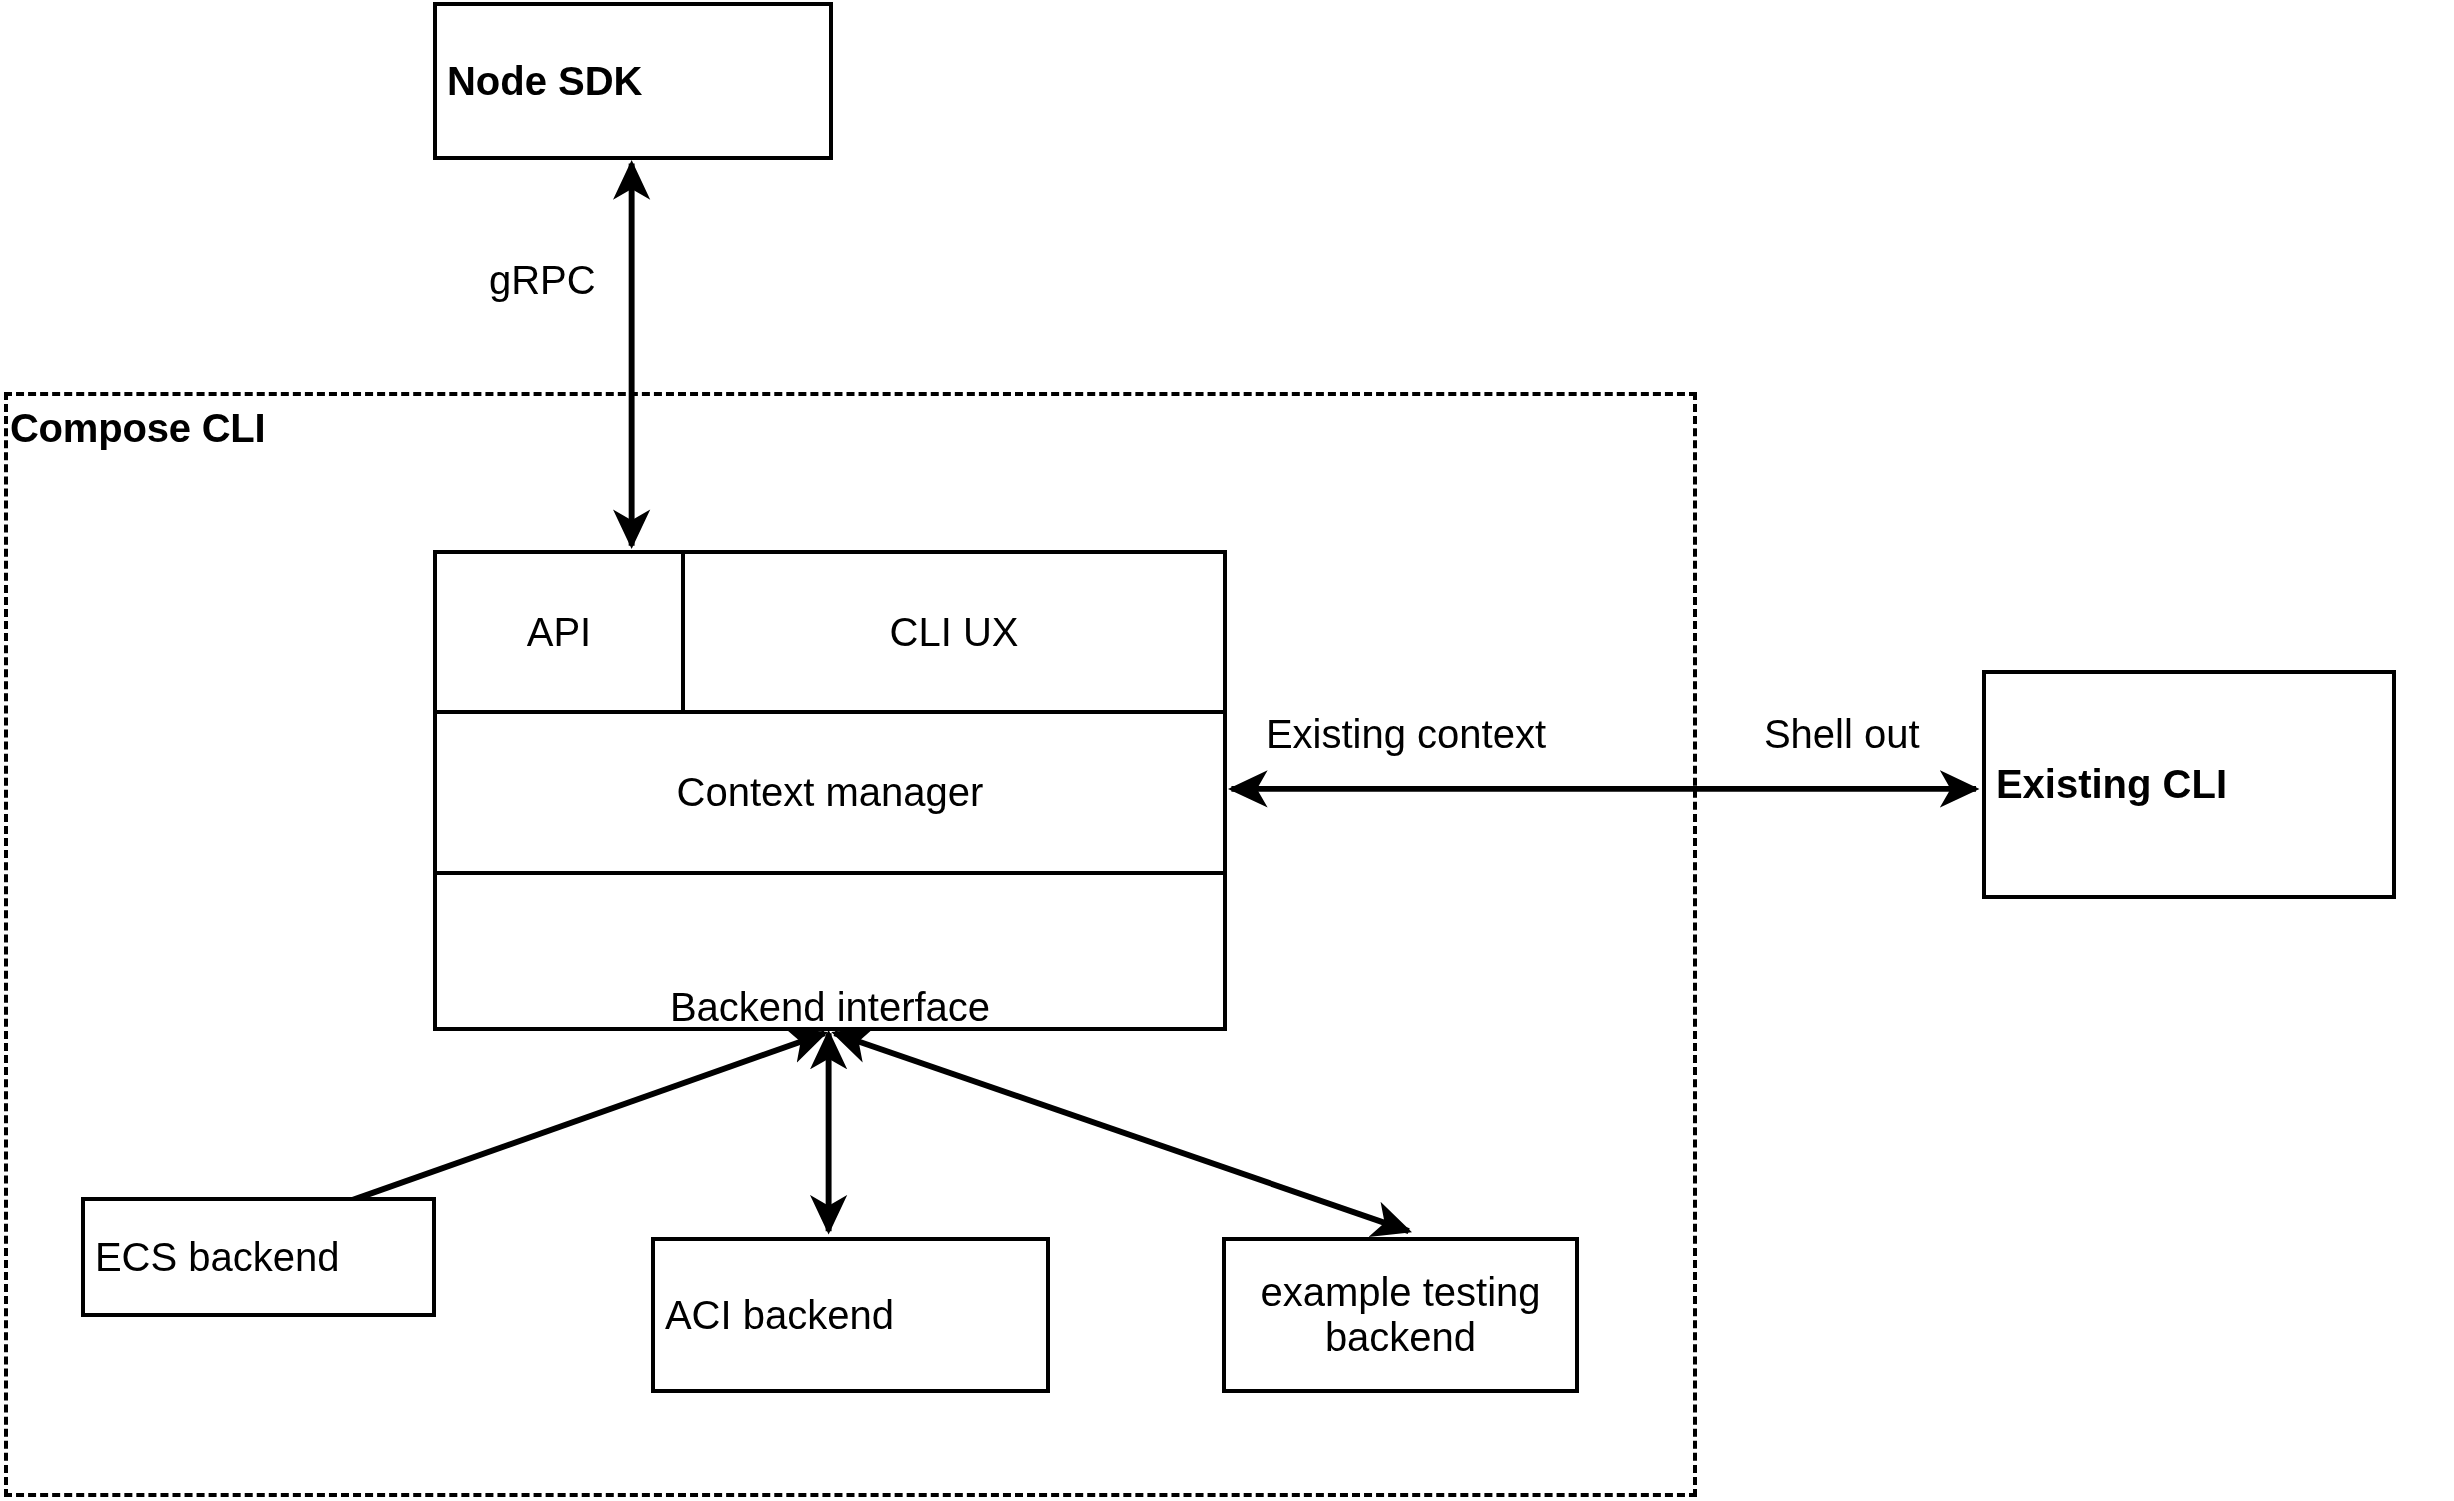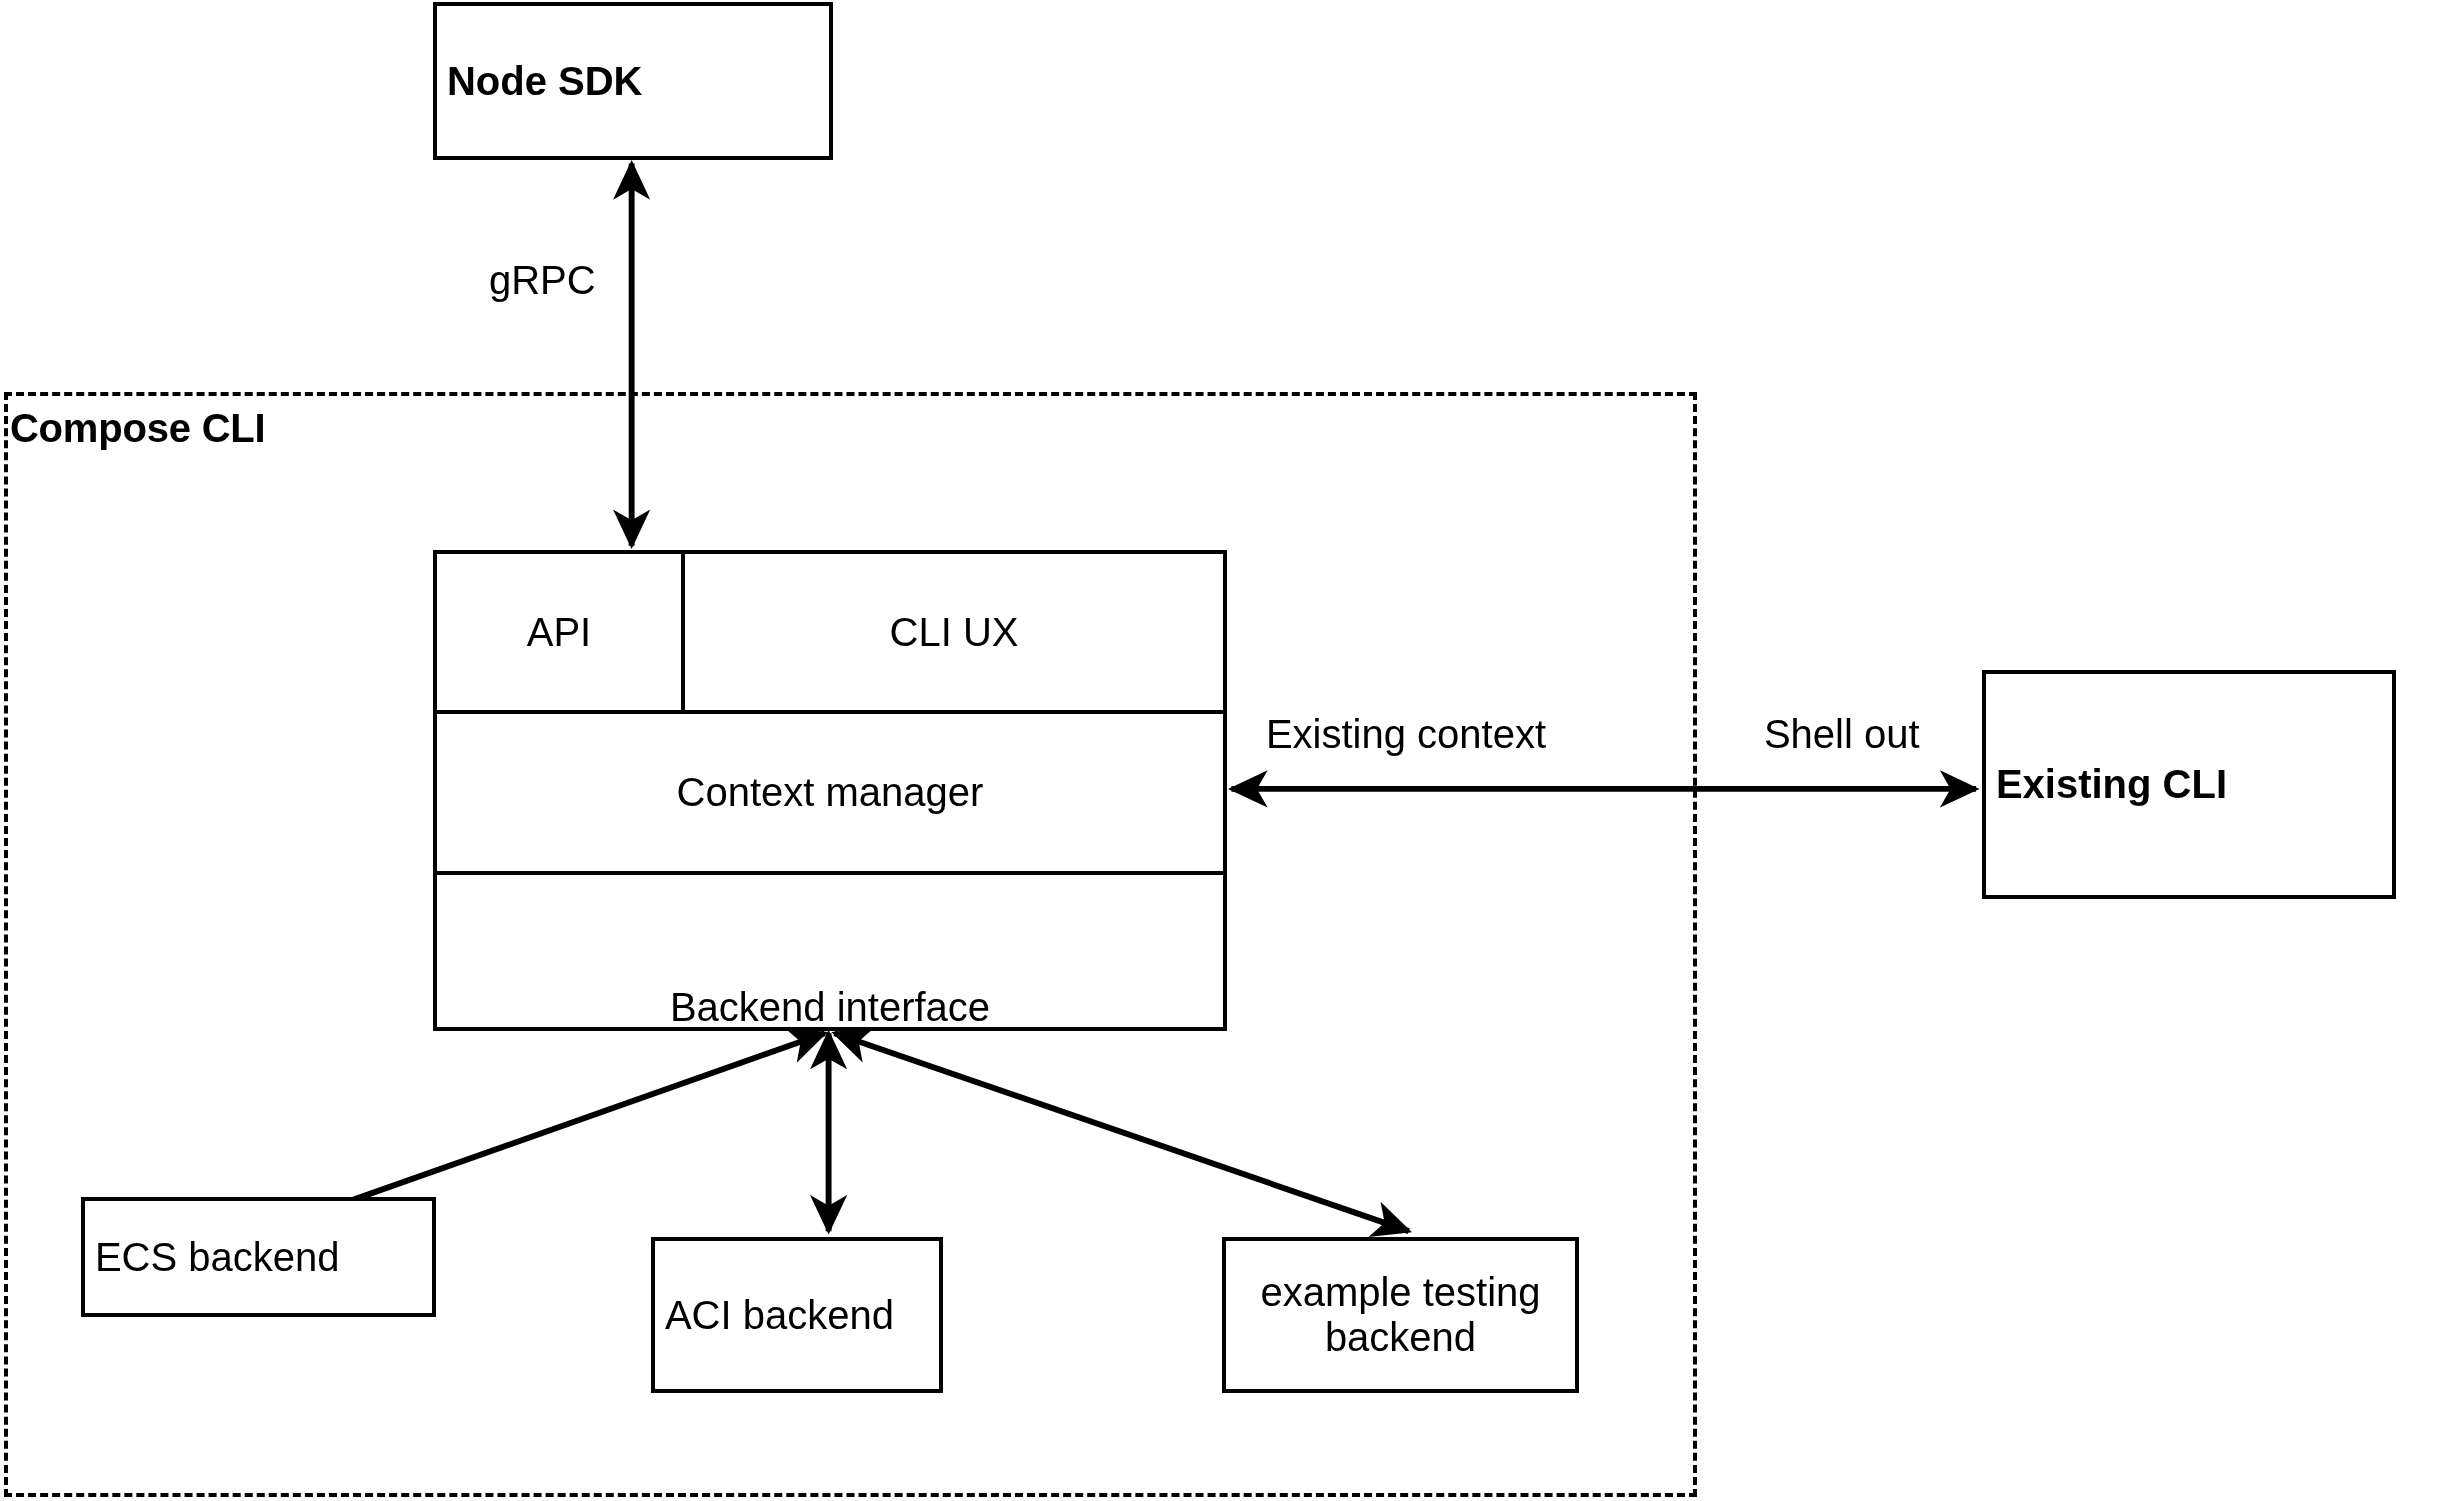--- a/index.html
+++ b/index.html
@@ -137,21 +137,21 @@
     left: 81px;
     top: 1173px;
     width: 355px;
     height: 120px;
     font-size: 40px;
     margin-top: 24px;
   }
   #aci-backend-box {
     left: 651px;
     top: 1237px;
-    width: 292px;
+    width: 399px;
     height: 156px;
     font-size: 40px;
   }
   #example-testing-backend-box {
     left: 1222px;
     top: 1237px;
     width: 357px;
     height: 156px;
     font-size: 40px;
   }

